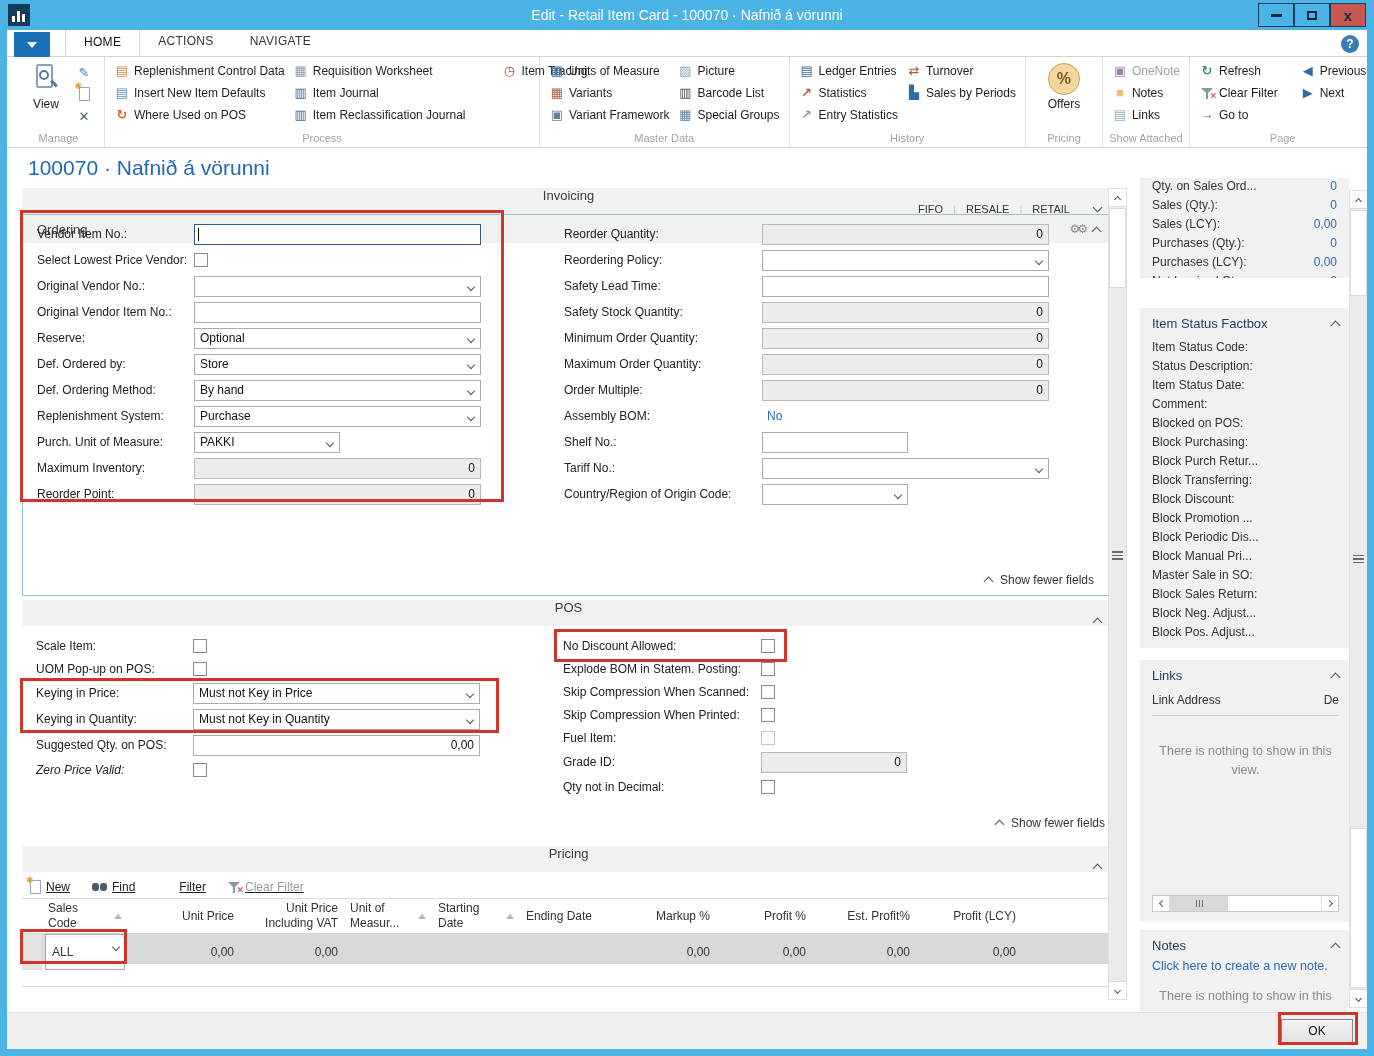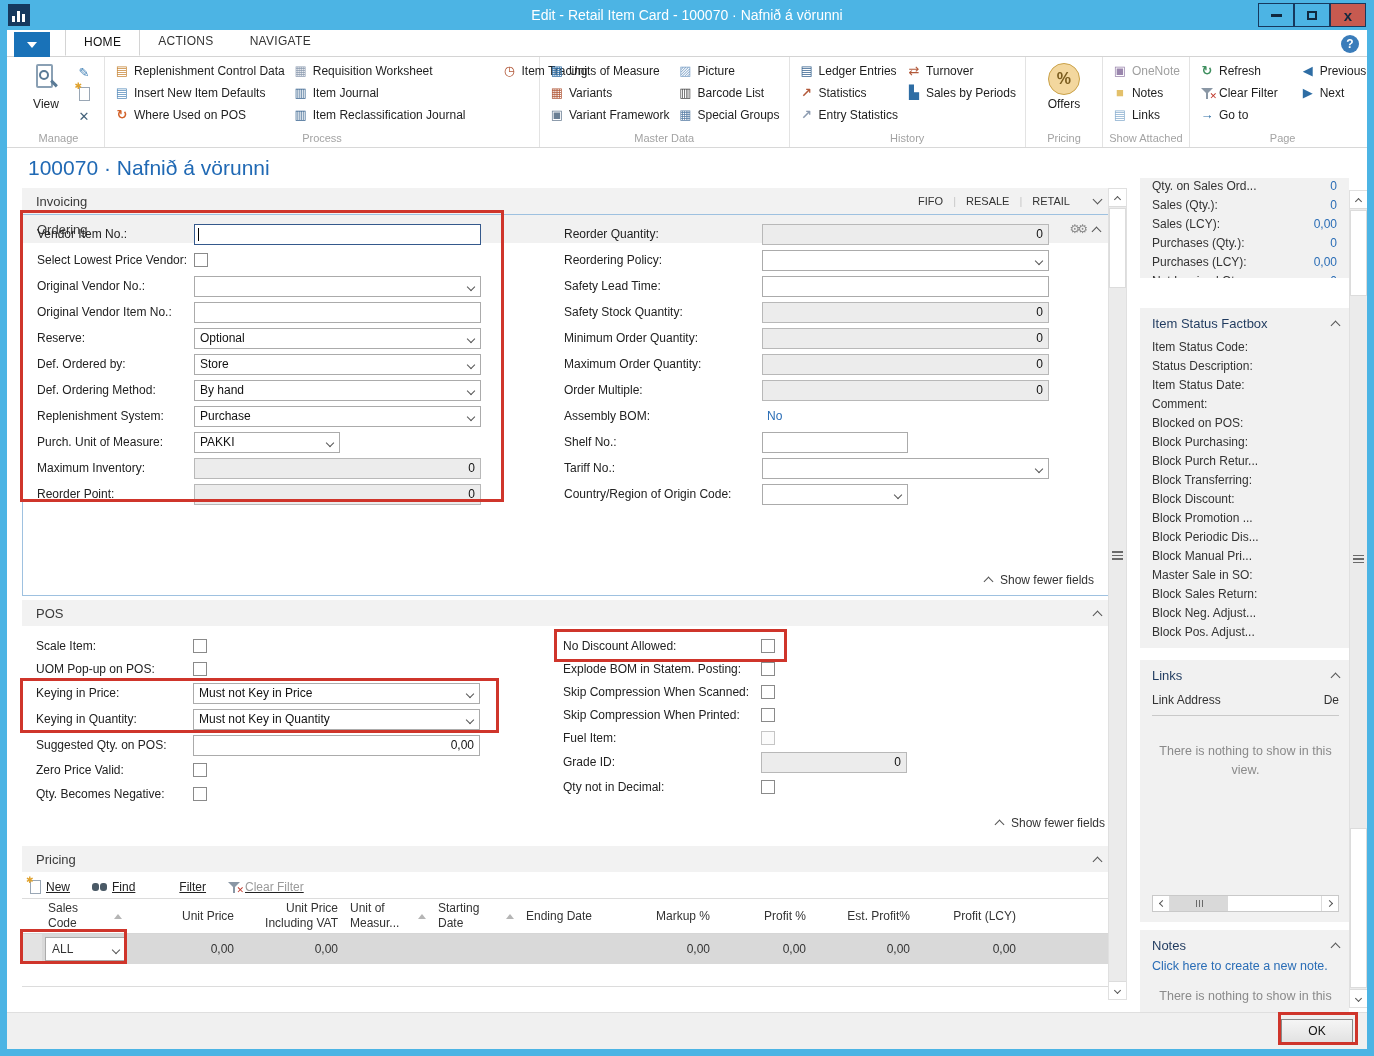--- a/index.html
+++ b/index.html
@@ -56,21 +56,21 @@
   .i-funnel::after{content:"";position:absolute;left:5px;top:6px;width:2px;height:6px;background:#8a97a5;}
   .i-funnel.red-x .x{position:absolute;right:-4px;bottom:-2px;color:#c0392b;font-size:9px;font-weight:bold;}
   
   .chev{display:inline-block;width:7px;height:7px;border-right:1.6px solid #555;border-bottom:1.6px solid #555;}
   .chev.down{transform:rotate(45deg);}
   .chev.up{transform:rotate(-135deg);margin-top:4px;}
   .chev.small{width:5px;height:5px;}
   
   .content{position:absolute;left:7px;top:148px;width:1124px;height:864px;background:#fff;}
   .pagetitle{position:absolute;left:21px;top:8px;font-size:21px;color:#2069b4;}
-  .secheader{position:absolute;left:15px;width:1089px;height:26px;background:#f2f2f2;display:flex;align-items:center;padding:0 10px 0 14px;font-size:13px;color:#3a3a3a;}
+  .secheader{position:absolute;left:15px;width:1089px;height:26px;background:#f2f2f2;display:flex;align-items:center;padding:0 10px 0 14px;font-size:13px;color:#3a3a3a;flex-direction:column;}
   .secheader .right{margin-left:auto;display:flex;align-items:center;gap:10px;}
   .codes{display:flex;align-items:center;gap:10px;font-size:11px;color:#333;}
   .codes .sep{color:#c8c8c8;}
   .gears{color:#8a8a8a;font-size:12px;letter-spacing:-3px;margin-right:8px;}
   
   .opanel{position:absolute;left:15px;top:66px;width:1089px;height:382px;border:1px solid #9ec1e0;background:#fff;}
   .ohead{height:28px;background:#f1f1f1;display:flex;align-items:center;padding:0 10px 0 14px;font-size:13px;color:#3a3a3a;}
   .ohead .right{margin-left:auto;display:flex;align-items:center;}
   .fieldcol{position:absolute;display:flex;flex-direction:column;}
   .orow{display:flex;align-items:center;height:26px;}
@@ -95,21 +95,21 @@
   .titem{display:flex;align-items:center;gap:5px;padding:0 8px;}
   .titem.gray{color:#9a9a9a;}
   .pgrid{position:absolute;left:15px;width:1089px;font-size:12px;color:#333;}
   .phead{display:grid;grid-template-columns:20px 86px 112px 104px 88px 88px 92px 104px 96px 104px 106px 1fr;border-top:1px solid #dcdcdc;border-bottom:1px solid #d6d6d6;min-height:36px;align-items:center;}
   .phead .hc{padding:2px 6px;display:flex;align-items:center;gap:4px;line-height:1.25;}
   .phead .num{justify-content:flex-end;text-align:right;}
   .sort{width:0;height:0;border-left:4px solid transparent;border-right:4px solid transparent;border-bottom:5px solid #b5b5b5;}
   .prow2{display:grid;grid-template-columns:20px 86px 112px 104px 88px 88px 92px 104px 96px 104px 106px 1fr;height:30px;background:#d9d9d9;align-items:center;}
   .prow2 .sel{background:#e3e3e3;height:100%;}
   .prow2 .nc{padding:0 6px;text-align:right;}
-  .allcombo{margin-left:3px;width:80px;height:24px;background:#fff;border:1px solid #ababab;display:flex;align-items:center;padding:0 16px 0 6px;position:relative;font-size:12px;}
+  .allcombo{margin-left:3px;width:80px;height:36px;background:#fff;border:1px solid #ababab;display:flex;align-items:center;padding:0 16px 0 6px;position:relative;font-size:12px;}
   .allcombo .ar{position:absolute;right:5px;top:9px;width:6px;height:6px;border-right:1.4px solid #555;border-bottom:1.4px solid #555;transform:rotate(45deg);}
   .bottomline{position:absolute;left:15px;width:1089px;height:1px;background:#dcdcdc;}
   
   .vscroll{position:absolute;width:19px;background:#ebebeb;border:1px solid #e0e0e0;}
   .sbtn{position:absolute;left:0;width:17px;height:18px;background:#fff;border-bottom:1px solid #dcdcdc;display:flex;align-items:center;justify-content:center;}
   .sbtn.bottom{border-top:1px solid #dcdcdc;border-bottom:none;}
   .sthumb{position:absolute;left:0;width:17px;background:#fff;border:1px solid #dcdcdc;}
   .sgrip{position:absolute;left:3px;width:11px;height:9px;background:repeating-linear-gradient(#6a6a6a 0 1.5px,transparent 1.5px 3.5px);}
   .hscroll{position:relative;height:17px;background:#fff;border:1px solid #c9c9c9;display:flex;align-items:center;}
   .hbtn{width:17px;height:15px;display:flex;align-items:center;justify-content:center;border-right:1px solid #dcdcdc;}
@@ -566,26 +566,22 @@
             <span>Must not Key in Quantity</span>
             <i class="ar"></i>
           </div>
         </div>
       <div class="orow">
           <span class="flabel lw156">Suggested Qty. on POS:</span>
         <div class="tbox num ctl">
             <span>0,00</span>
           </div>
         </div>
-      <div class="orow" style="height:24px;">
+      <div class="orow" style="height:24px;font-style:italic;">
           <span class="flabel lw156">Zero Price Valid:</span>
-        <span class="cb"></span>
-        </div>
-      <div class="orow" style="height:24px;">
-          <span class="flabel lw156">Qty. Becomes Negative:</span>
         <span class="cb"></span>
         </div>
     </div>
 
     <div class="fieldcol" style="left:556px;top:486px;width:508px;">
       <div class="orow" style="height:23px;">
           <span class="flabel lw198">No Discount Allowed:</span>
         <span class="cb"></span>
         </div>
       <div class="orow" style="height:23px;">

